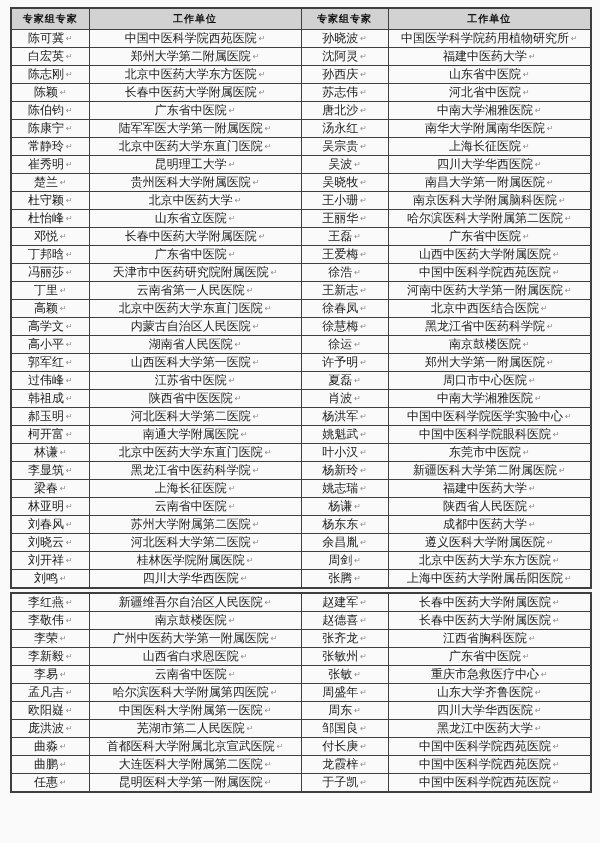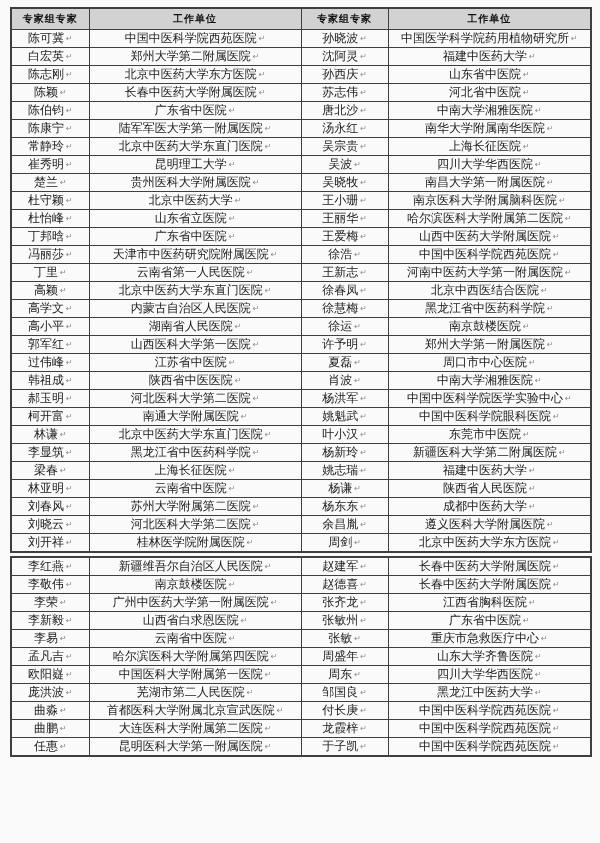--- a/index.html
+++ b/index.html
@@ -143,20 +143,26 @@
           <td>王小珊</td>
           <td>南京医科大学附属脑科医院</td>
         </tr>
         <tr>
           <td>杜怡峰</td>
           <td>山东省立医院</td>
           <td>王丽华</td>
           <td>哈尔滨医科大学附属第二医院</td>
         </tr>
         <tr>
+          <td>邓悦</td>
+          <td>长春中医药大学附属医院</td>
+          <td>王磊</td>
+          <td>广东省中医院</td>
+        </tr>
+        <tr>
           <td>丁邦晗</td>
           <td>广东省中医院</td>
           <td>王爱梅</td>
           <td>山西中医药大学附属医院</td>
         </tr>
         <tr>
           <td>冯丽莎</td>
           <td>天津市中医药研究院附属医院</td>
           <td>徐浩</td>
           <td>中国中医科学院西苑医院</td>
@@ -249,20 +255,26 @@
           <td>刘晓云</td>
           <td>河北医科大学第二医院</td>
           <td>余昌胤</td>
           <td>遵义医科大学附属医院</td>
         </tr>
         <tr>
           <td>刘开祥</td>
           <td>桂林医学院附属医院</td>
           <td>周剑</td>
           <td>北京中医药大学东方医院</td>
+        </tr>
+        <tr>
+          <td>刘鸣</td>
+          <td>四川大学华西医院</td>
+          <td>张腾</td>
+          <td>上海中医药大学附属岳阳医院</td>
         </tr>
       </tbody>
   </table>
 
   <table class="expert-table section-2">
     <colgroup>
       <col class="name-col">
       <col class="unit-col-1">
       <col class="name-col-2">
       <col class="unit-col-2">

